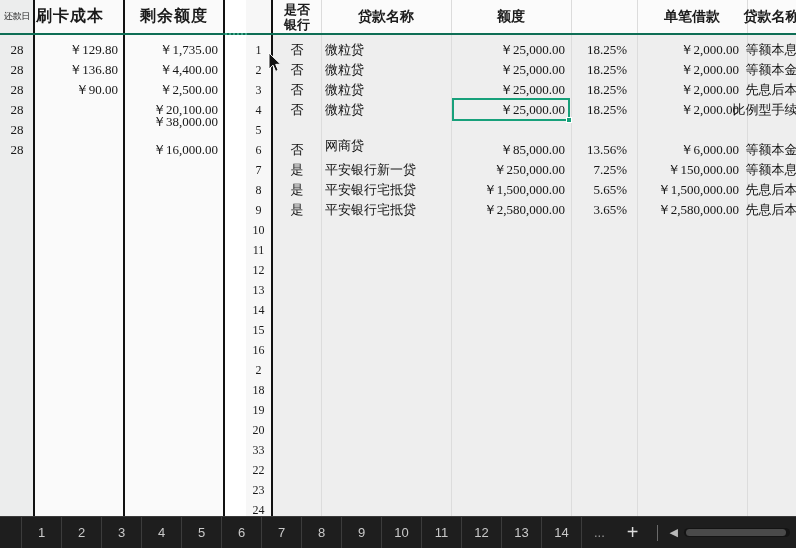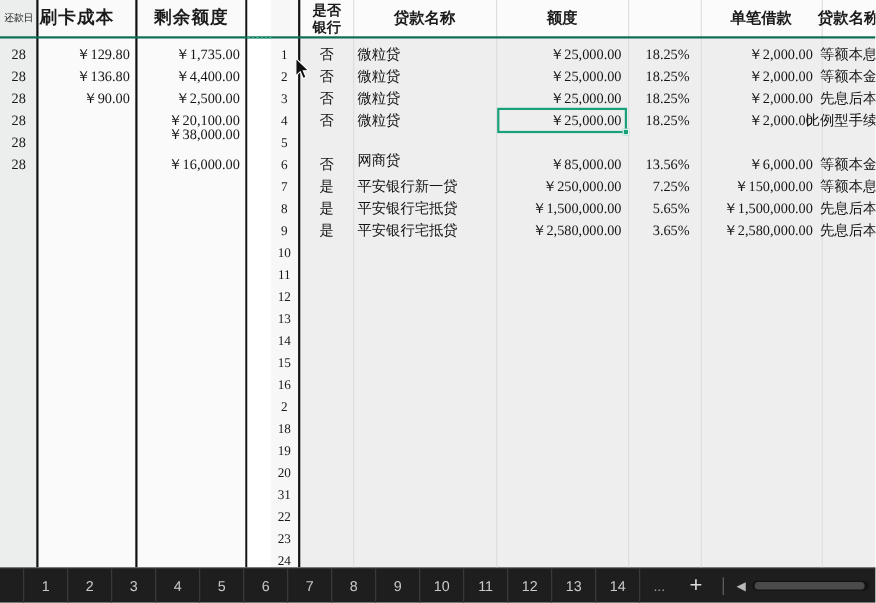--- a/index.html
+++ b/index.html
@@ -335,21 +335,21 @@
           <div class="rownum" style="top: 240px;">11</div>
           <div class="rownum" style="top: 260px;">12</div>
           <div class="rownum" style="top: 280px;">13</div>
           <div class="rownum" style="top: 300px;">14</div>
           <div class="rownum" style="top: 320px;">15</div>
           <div class="rownum" style="top: 340px;">16</div>
           <div class="rownum" style="top: 360px;">2</div>
           <div class="rownum" style="top: 380px;">18</div>
           <div class="rownum" style="top: 400px;">19</div>
           <div class="rownum" style="top: 420px;">20</div>
-          <div class="rownum" style="top: 440px;">31</div>
+          <div class="rownum" style="top: 440px;">33</div>
           <div class="rownum" style="top: 460px;">22</div>
           <div class="rownum" style="top: 480px;">23</div>
           <div class="rownum" style="top: 500px; text-align: center;">24</div>
         </div>
 
       <div class="rt-hcell two-line" style="left:27px;width:48px;">
         <span>是否</span>
         <span>银行</span>
       </div>
       <div class="rt-hcell" style="left:75px;width:130px;">贷款名称</div>

